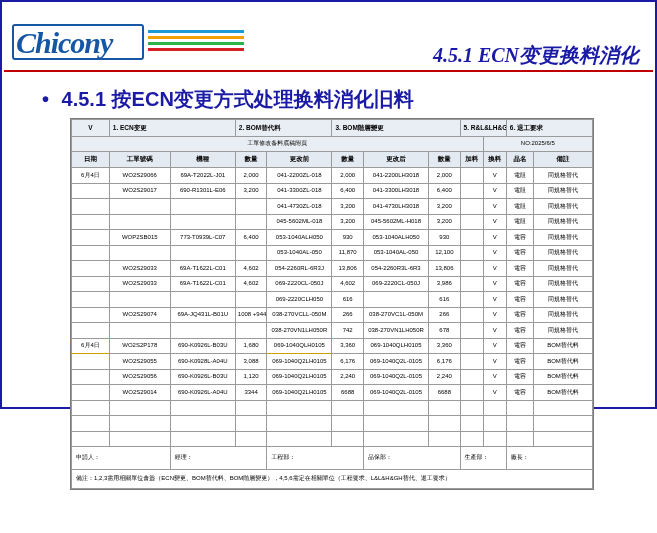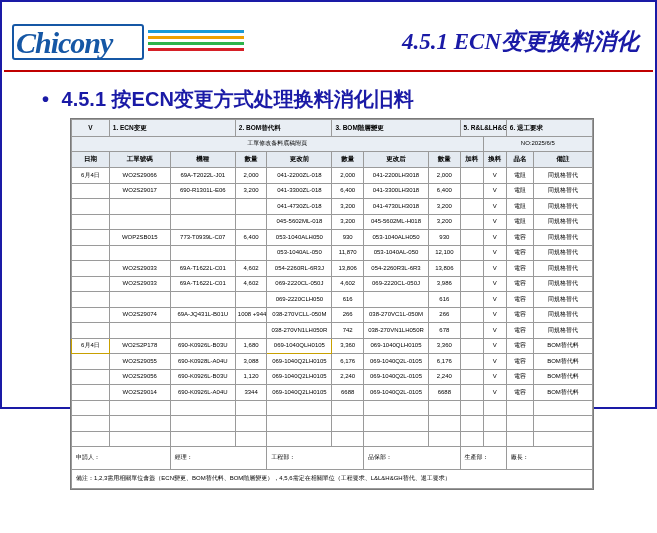--- a/index.html
+++ b/index.html
@@ -37,24 +37,24 @@
   }
   .logo-bars{
     position:absolute;left:132px;top:4px;width:96px;height:24px;
   }
   .logo-bars i{display:block;height:3px;margin-bottom:3px;width:96px;}
   .bar1{background:#1b9ad6;}
   .bar2{background:#f0a000;}
   .bar3{background:#2db34a;}
   .bar4{background:#d62027;}
   .title{
-    position:absolute;right:14px;top:22px;
+    position:absolute;right:14px;top:38px;
     font-family:"Liberation Serif", serif;
     font-style:italic;font-weight:bold;
-    font-size:23px;color:#1a1aa6;
+    font-size:20px;color:#1a1aa6;
     white-space:nowrap;
   }
   .rule{
     position:absolute;left:2px;top:68px;right:2px;height:2px;
     background:#c00000;
   }
   
   .bullet{
     position:absolute;left:40px;top:84px;
     font-size:20px;color:#1a1aa6;font-weight:bold;

